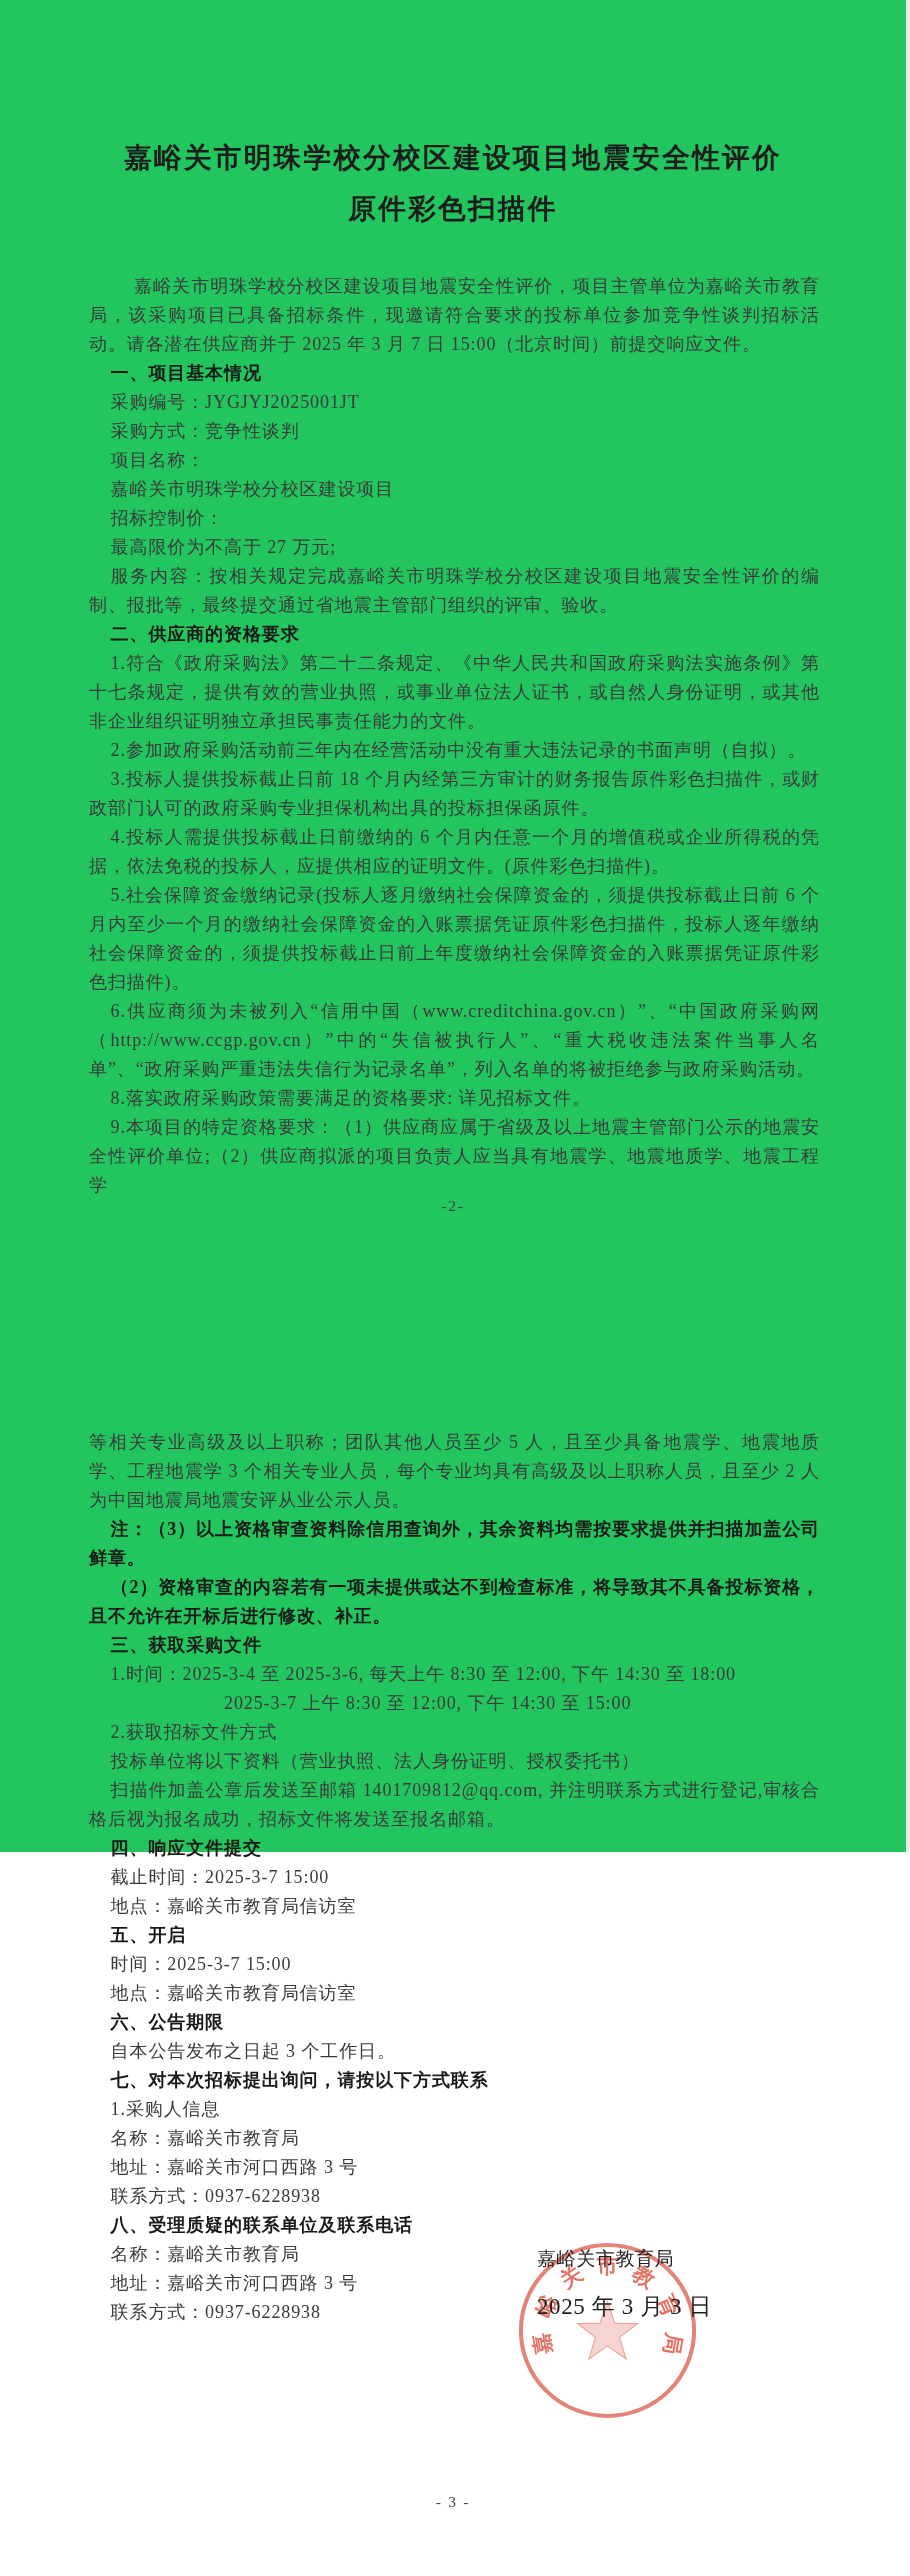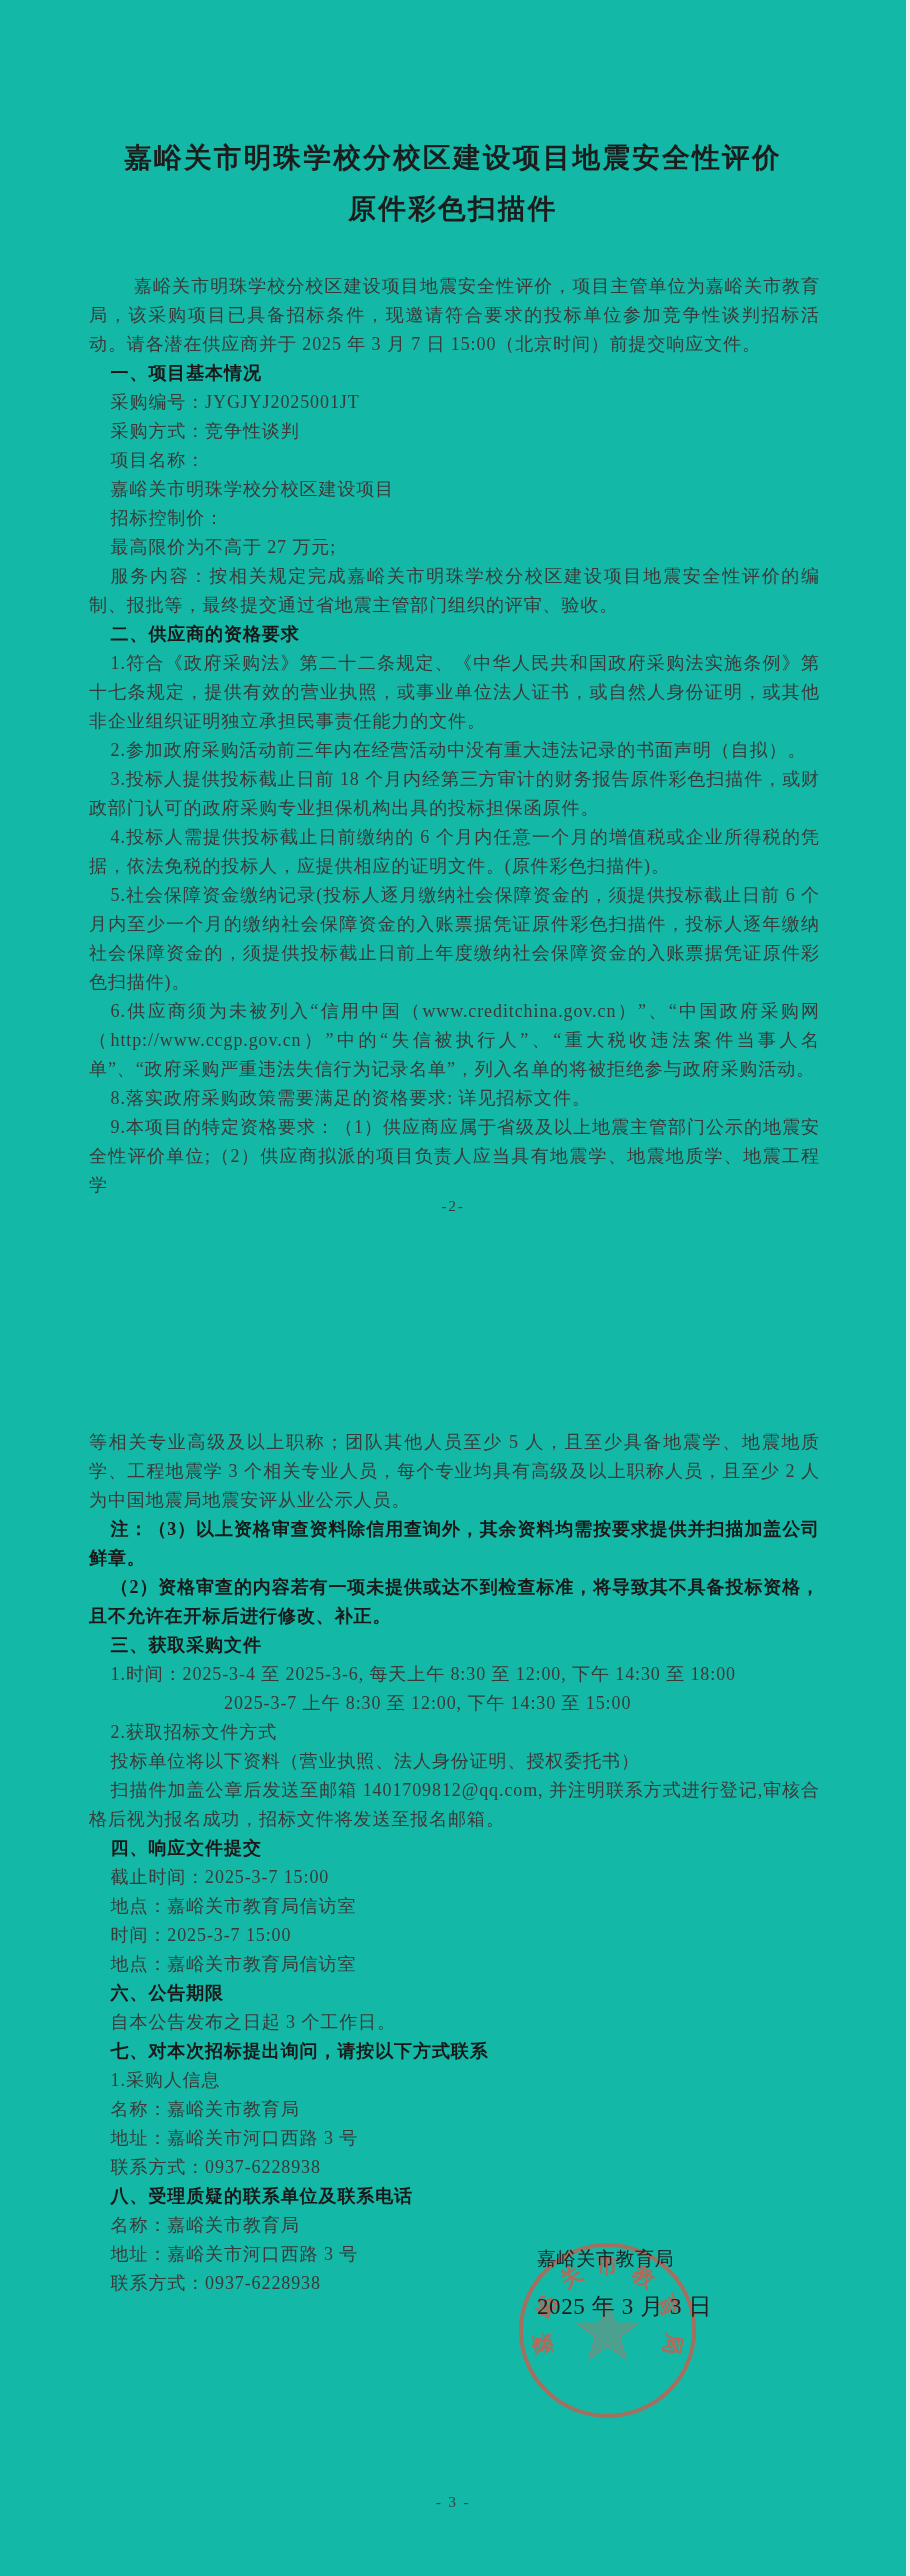--- a/index.html
+++ b/index.html
@@ -1,17 +1,17 @@
 <!DOCTYPE html>
 <html style="font-size:9.2px"><head>
 <meta charset="utf-8">
 <style>
   html,body{margin:0;padding:0;background:#ffffff;}
   body{width:911px;min-height:2576px;font-family:"Liberation Serif","DejaVu Serif",serif;color:#3a3a3a;}
-  .doc{width:911px;height:2576px;background:#14b8a6;position:relative;border-right:5.7px solid #ededed;box-sizing:border-box;}
+  .doc{width:911px;height:1852px;background:#22c55e;position:relative;border-right:5.7px solid #ededed;box-sizing:border-box;}
   .page{position:relative;width:100%;height:1288px;overflow:hidden;}
   .title-block{padding-top:132px;text-align:center;}
   .title{margin:0;font-family:"Liberation Sans","DejaVu Sans",sans-serif;font-weight:700;color:#1c1c1c;font-size:27.6px;line-height:51px;letter-spacing:2.3px;}
   .content{padding-left:89px;padding-right:86px;text-align:justify;}
   .content1{margin-top:38px;}
   .content2{padding-top:140px;}
   .line{margin:0;font-size:18px;line-height:29px;letter-spacing:0.9px;color:#3a3a3a;}
   .ind1{text-indent:1.2em;}
   .ind2{text-indent:2.5em;}
   .ind7{text-indent:7.5em;}
@@ -65,20 +65,21 @@
         <p class="line ind1 bold">（2）资格审查的内容若有一项未提供或达不到检查标准，将导致其不具备投标资格，且不允许在开标后进行修改、补正。</p>
         <p class="line ind1 bold">三、获取采购文件</p>
         <p class="line ind1">1.时间：2025-3-4 至 2025-3-6, 每天上午 8:30 至 12:00, 下午 14:30 至 18:00</p>
         <p class="line ind7">2025-3-7 上午 8:30 至 12:00, 下午 14:30 至 15:00</p>
         <p class="line ind1">2.获取招标文件方式</p>
         <p class="line ind1">投标单位将以下资料（营业执照、法人身份证明、授权委托书）</p>
         <p class="line ind1">扫描件加盖公章后发送至邮箱 1401709812@qq.com, 并注明联系方式进行登记,审核合格后视为报名成功，招标文件将发送至报名邮箱。</p>
         <p class="line ind1 bold">四、响应文件提交</p>
         <p class="line ind1">截止时间：2025-3-7 15:00</p>
         <p class="line ind1">地点：嘉峪关市教育局信访室</p>
+        <p class="line ind1 bold">五、开启</p>
         <p class="line ind1">时间：2025-3-7 15:00</p>
         <p class="line ind1">地点：嘉峪关市教育局信访室</p>
         <p class="line ind1 bold">六、公告期限</p>
         <p class="line ind1">自本公告发布之日起 3 个工作日。</p>
         <p class="line ind1 bold">七、对本次招标提出询问，请按以下方式联系</p>
         <p class="line ind1">1.采购人信息</p>
         <p class="line ind1">名称：嘉峪关市教育局</p>
         <p class="line ind1">地址：嘉峪关市河口西路 3 号</p>
         <p class="line ind1">联系方式：0937-6228938</p>
         <p class="line ind1 bold">八、受理质疑的联系单位及联系电话</p>

